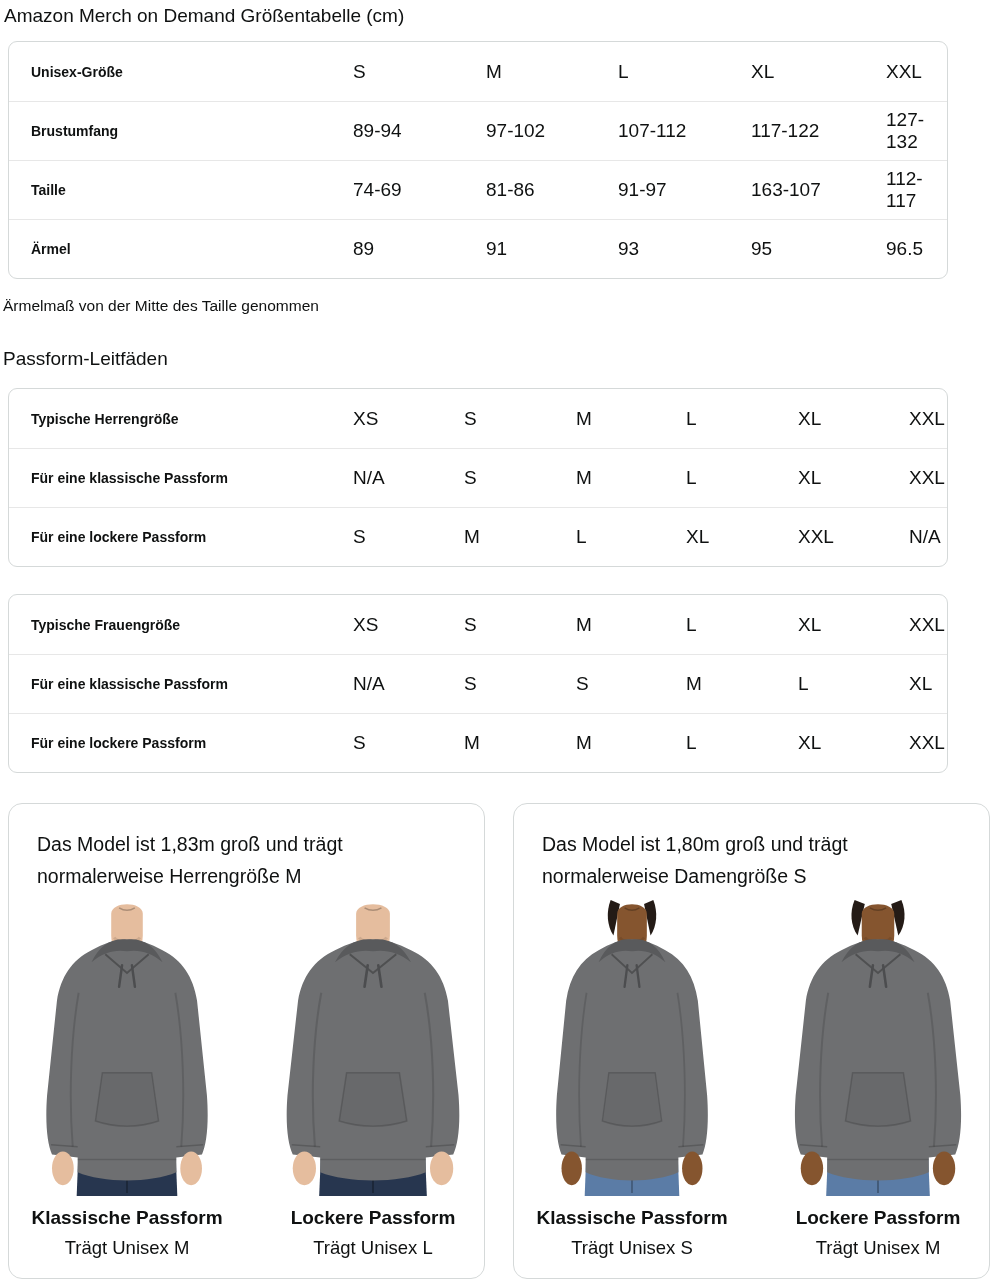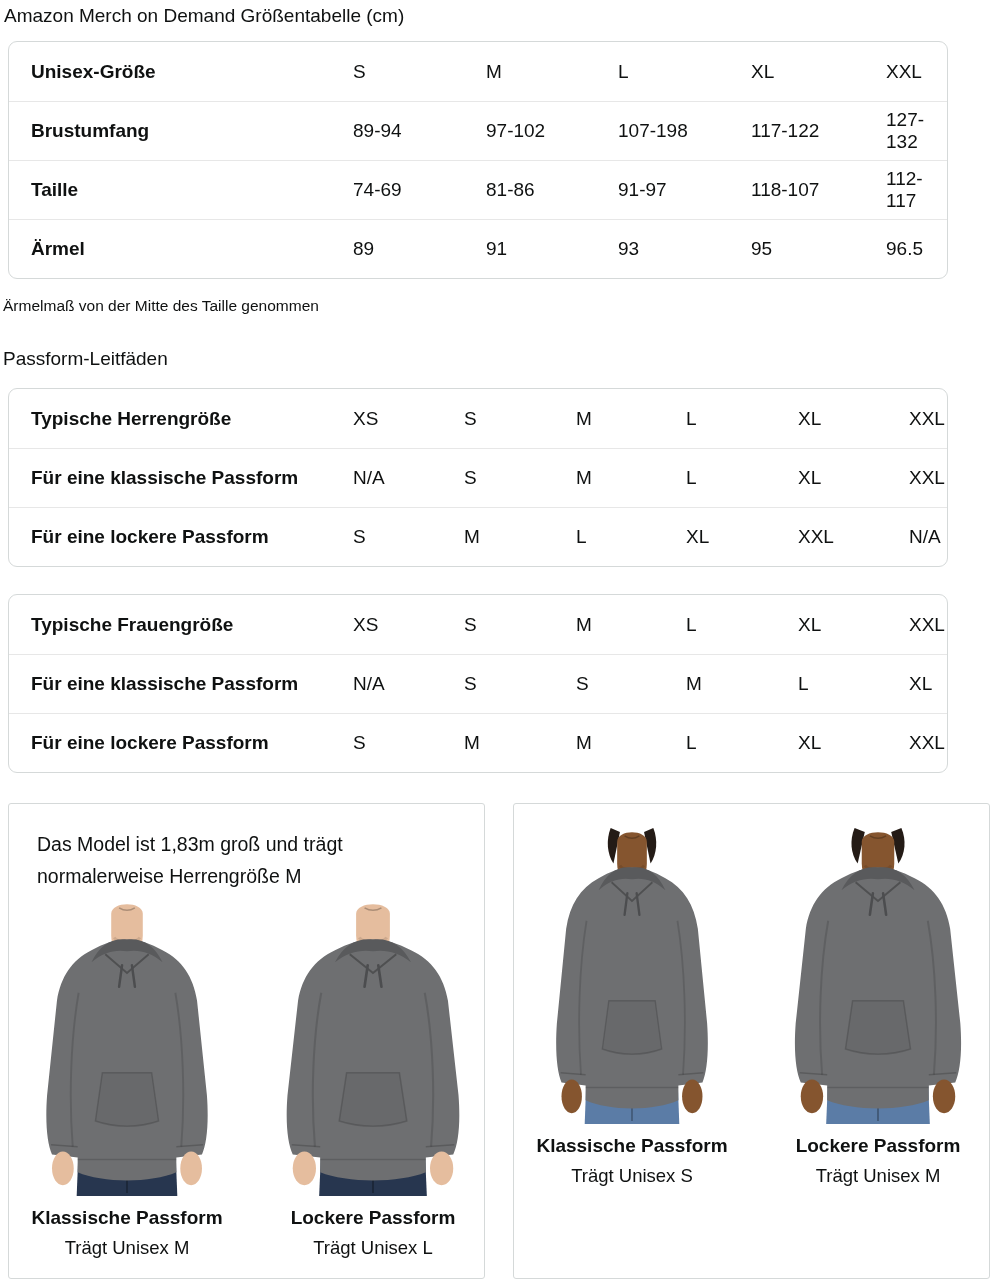--- a/index.html
+++ b/index.html
@@ -39,21 +39,21 @@
   }
   .size-table .t-row{
     display:grid;
     align-items:center;
     height:59px;
     padding-left:22px;
   }
   .size-table.cols-5 .t-row{grid-template-columns:322px 133px 132px 133px 135px auto;}
   .size-table.cols-6 .t-row{grid-template-columns:322px 111px 112px 110px 112px 111px auto;}
   .size-table .t-row + .t-row{border-top:1px solid var(--row-divider);}
-  .row-label{font-weight:700;font-size:19px;}
+  .row-label{font-weight:700;font-size:14px;}
   .cell-value{font-weight:400;font-size:19px;}
 
   .sleeve-note{
     font-size:15.5px;
     margin:17px 0 0 3px;
     line-height:20px;
   }
   .fit-guides-title{
     font-size:19px;
     font-weight:400;
@@ -64,21 +64,21 @@
   .size-table.gap-fit{margin-top:27px;}
 
   .model-cards{
     display:flex;
     gap:28px;
     margin:30px 8px 0 8px;
   }
   .model-card{
     width:477px;
     border:1px solid var(--table-border);
-    border-radius:3px;
+    border-radius:14px;
     padding:24px 12px 18px 12px;
     background:#fff;
   }
   .card-heading{
     font-size:19.5px;
     line-height:32px;
     margin:0 4px 8px 16px;
     font-weight:400;
   }
   .figures-row{
@@ -172,30 +172,30 @@
       <span class="cell-value">S</span>
       <span class="cell-value">M</span>
       <span class="cell-value">L</span>
       <span class="cell-value">XL</span>
       <span class="cell-value">XXL</span>
     </div>
     <div class="t-row">
       <span class="row-label">Brustumfang</span>
       <span class="cell-value">89-94</span>
       <span class="cell-value">97-102</span>
-      <span class="cell-value">107-198</span>
+      <span class="cell-value">107-112</span>
       <span class="cell-value">117-122</span>
       <span class="cell-value">127-132</span>
     </div>
     <div class="t-row">
       <span class="row-label">Taille</span>
       <span class="cell-value">74-69</span>
       <span class="cell-value">81-86</span>
       <span class="cell-value">91-97</span>
-      <span class="cell-value">118-107</span>
+      <span class="cell-value">163-107</span>
       <span class="cell-value">112-117</span>
     </div>
     <div class="t-row">
       <span class="row-label">Ärmel</span>
       <span class="cell-value">89</span>
       <span class="cell-value">91</span>
       <span class="cell-value">93</span>
       <span class="cell-value">95</span>
       <span class="cell-value">96.5</span>
     </div>
@@ -285,20 +285,21 @@
                 <use href="#model-figure"></use>
               </svg>
           </div>
           <div class="fit-caption">Lockere Passform</div>
           <div class="size-caption">Trägt Unisex L</div>
         </div>
       </div>
     </div>
 
     <div class="model-card">
+      <div class="card-heading">Das Model ist 1,80m groß und trägt normalerweise Damengröße S</div>
       <div class="figures-row">
         <div class="model-figure">
           <div class="model-photo model-female fit-classic" style="--hoodie: var(--hoodie-gray); --hoodie-dark: var(--hoodie-shadow);">
             <svg viewBox="0 0 210 300">
                 <use href="#model-figure"></use>
               </svg>
           </div>
           <div class="fit-caption">Klassische Passform</div>
           <div class="size-caption">Trägt Unisex S</div>
         </div>

